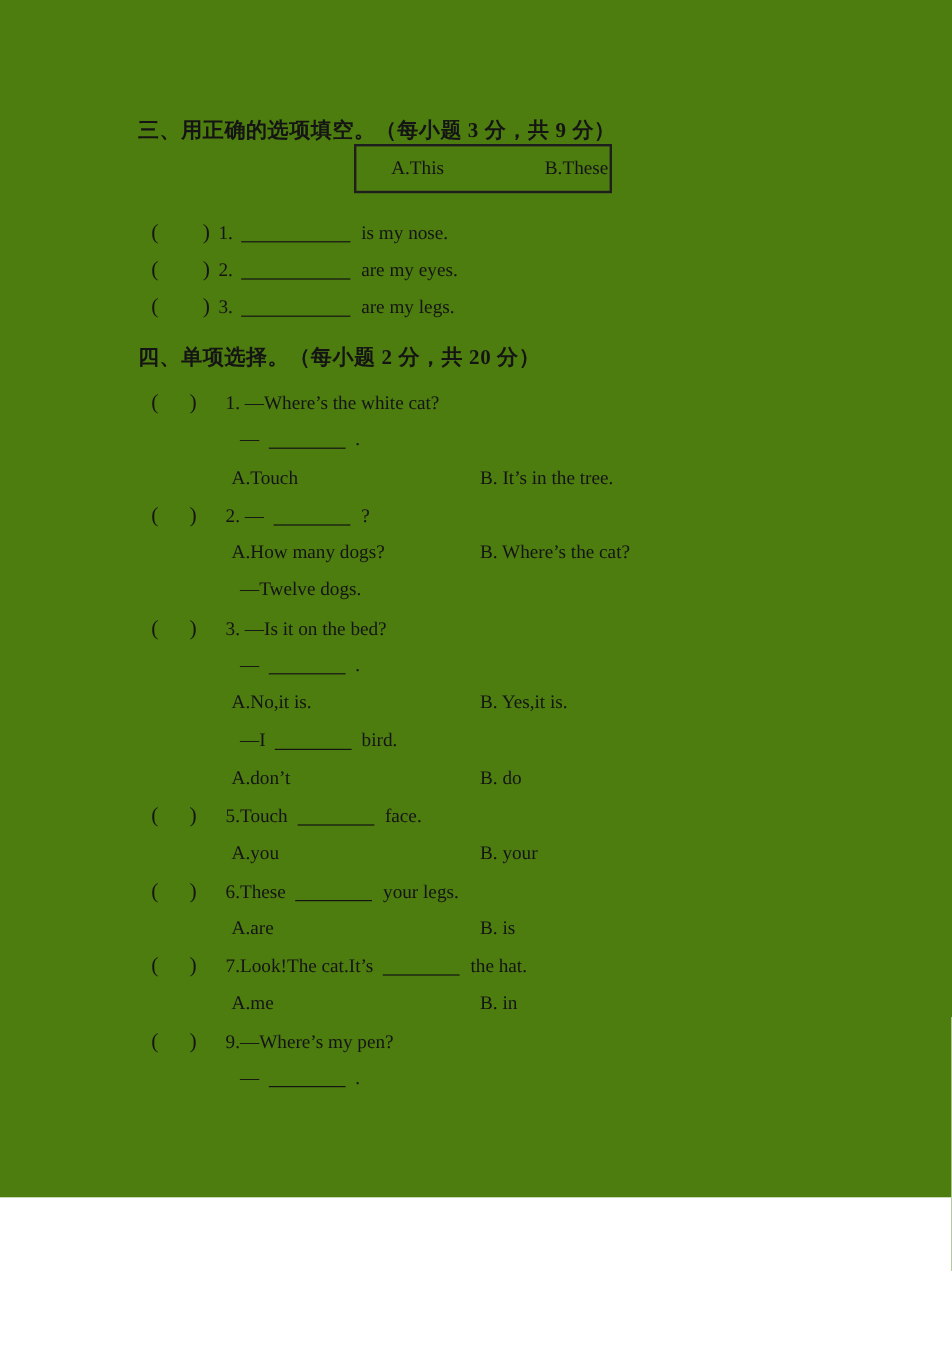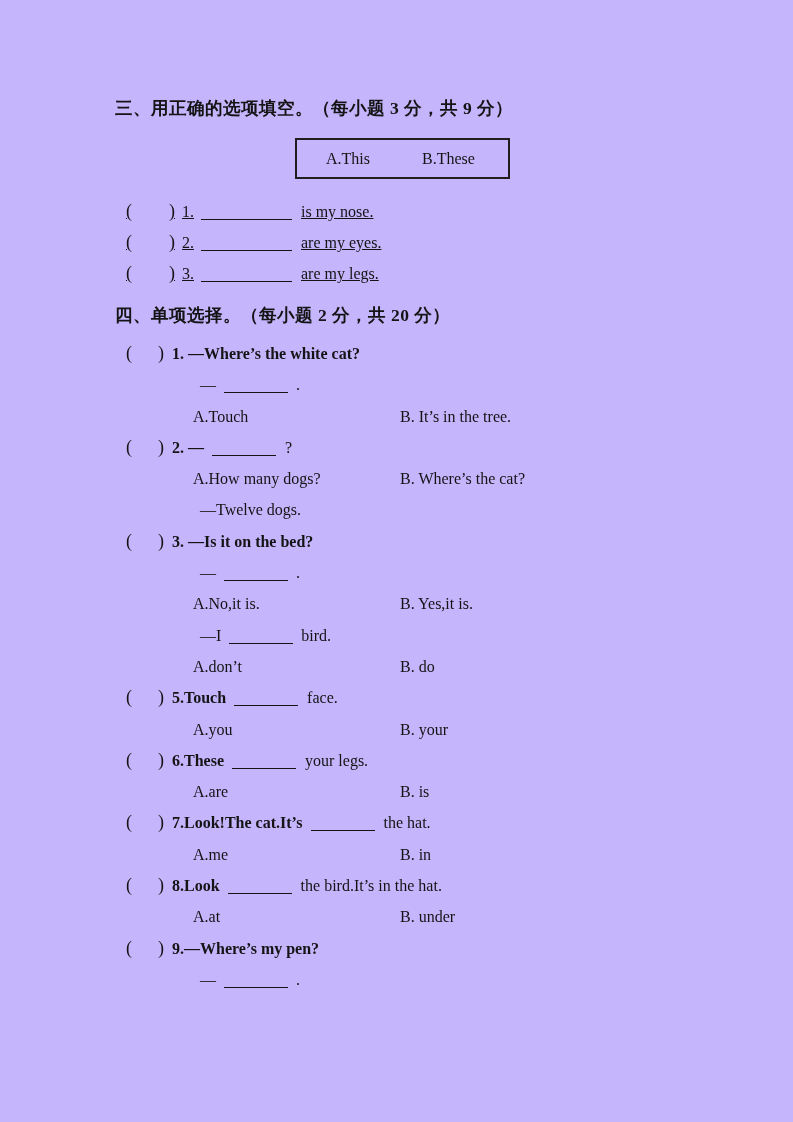--- a/index.html
+++ b/index.html
@@ -1,60 +1,60 @@
 <!DOCTYPE html>
 <html><head>
 <meta charset="utf-8">
 <style>
   html, body { margin: 0; padding: 0; background: #ffffff; }
   .page {
     position: relative;
     width: 793px;
-    height: 1122px;
-    background: #c4b5fd;
+    height: 998px;
+    background: #4d7c0f;
     font-family: "Liberation Serif", "DejaVu Serif", serif;
     font-size: 16px;
     color: #141414;
     overflow: hidden;
   }
   .content {
     position: absolute;
     left: 115px;
     top: 96px;
     width: 600px;
   }
   .sec-heading {
     font-weight: bold;
     font-size: 17.5px;
     line-height: 24px;
     letter-spacing: 0.5px;
     white-space: nowrap;
   }
   
   .options-box {
-    margin-top: 18px;
+    margin-top: 0;
     margin-left: 180px;
     width: 215px;
     height: 41px;
     border: 2px solid #1e1e1e;
     box-sizing: border-box;
     display: flex;
     align-items: center;
     padding-left: 29px;
     white-space: nowrap;
+    gap: 32px;
   }
   .options-box .optB-box { margin-left: 52px; }
 
   .fill-items { margin-top: 17px; }
   .fill-line {
     padding-left: 11px;
     height: 31px;
     line-height: 31px;
     white-space: nowrap;
-    text-decoration: underline;
   }
   .paren { font-size: 18px; }
   .gap3 { display: inline-block; width: 37px; }
   .gap4 { display: inline-block; width: 26px; }
   .fill-line .num { margin-left: 7px; }
   .blank {
     display: inline-block;
     height: 14px;
     border-bottom: 1.2px solid #141414;
     vertical-align: baseline;
@@ -66,21 +66,21 @@
 
   .sec4-heading { margin-top: 14px; }
 
   .questions { margin-top: 11px; }
   .qline {
     height: 31.3px;
     line-height: 31.3px;
     white-space: nowrap;
     padding-left: 11px;
   }
-  .qline .stem { margin-left: 8px; font-weight: bold; }
+  .qline .stem { margin-left: 24px; }
   .qline.resp { padding-left: 85px; }
   .qline.resp .post { margin-left: 6px; }
   .qline .post { margin-left: 7px; }
   .qline.opts { padding-left: 78px; }
   .qline.opts .optA { display: inline-block; width: 207px; }
 </style>
 </head>
 <body>
 
 <div class="page">
@@ -174,28 +174,20 @@
 
       <div class="q">
         <div class="qline">
           <span class="paren">(<span class="gap4"></span>)</span><span class="stem">7.Look!The cat.It’s</span><span class="blank blank-s"></span><span class="post">the hat.</span>
         </div>
         <div class="qline opts">
           <span class="optA">A.me</span><span class="optB">B. in</span>
         </div>
       </div>
 
-      <div class="q">
-        <div class="qline">
-          <span class="paren">(<span class="gap4"></span>)</span><span class="stem">8.Look</span><span class="blank blank-s"></span><span class="post">the bird.It’s in the hat.</span>
-        </div>
-        <div class="qline opts">
-          <span class="optA">A.at</span><span class="optB">B. under</span>
-        </div>
-      </div>
 
       <div class="q">
         <div class="qline">
           <span class="paren">(<span class="gap4"></span>)</span><span class="stem">9.—Where’s my pen?</span>
         </div>
         <div class="qline resp">
           <span>—</span><span class="blank blank-s"></span><span class="post">.</span>
         </div>
       </div>
 

